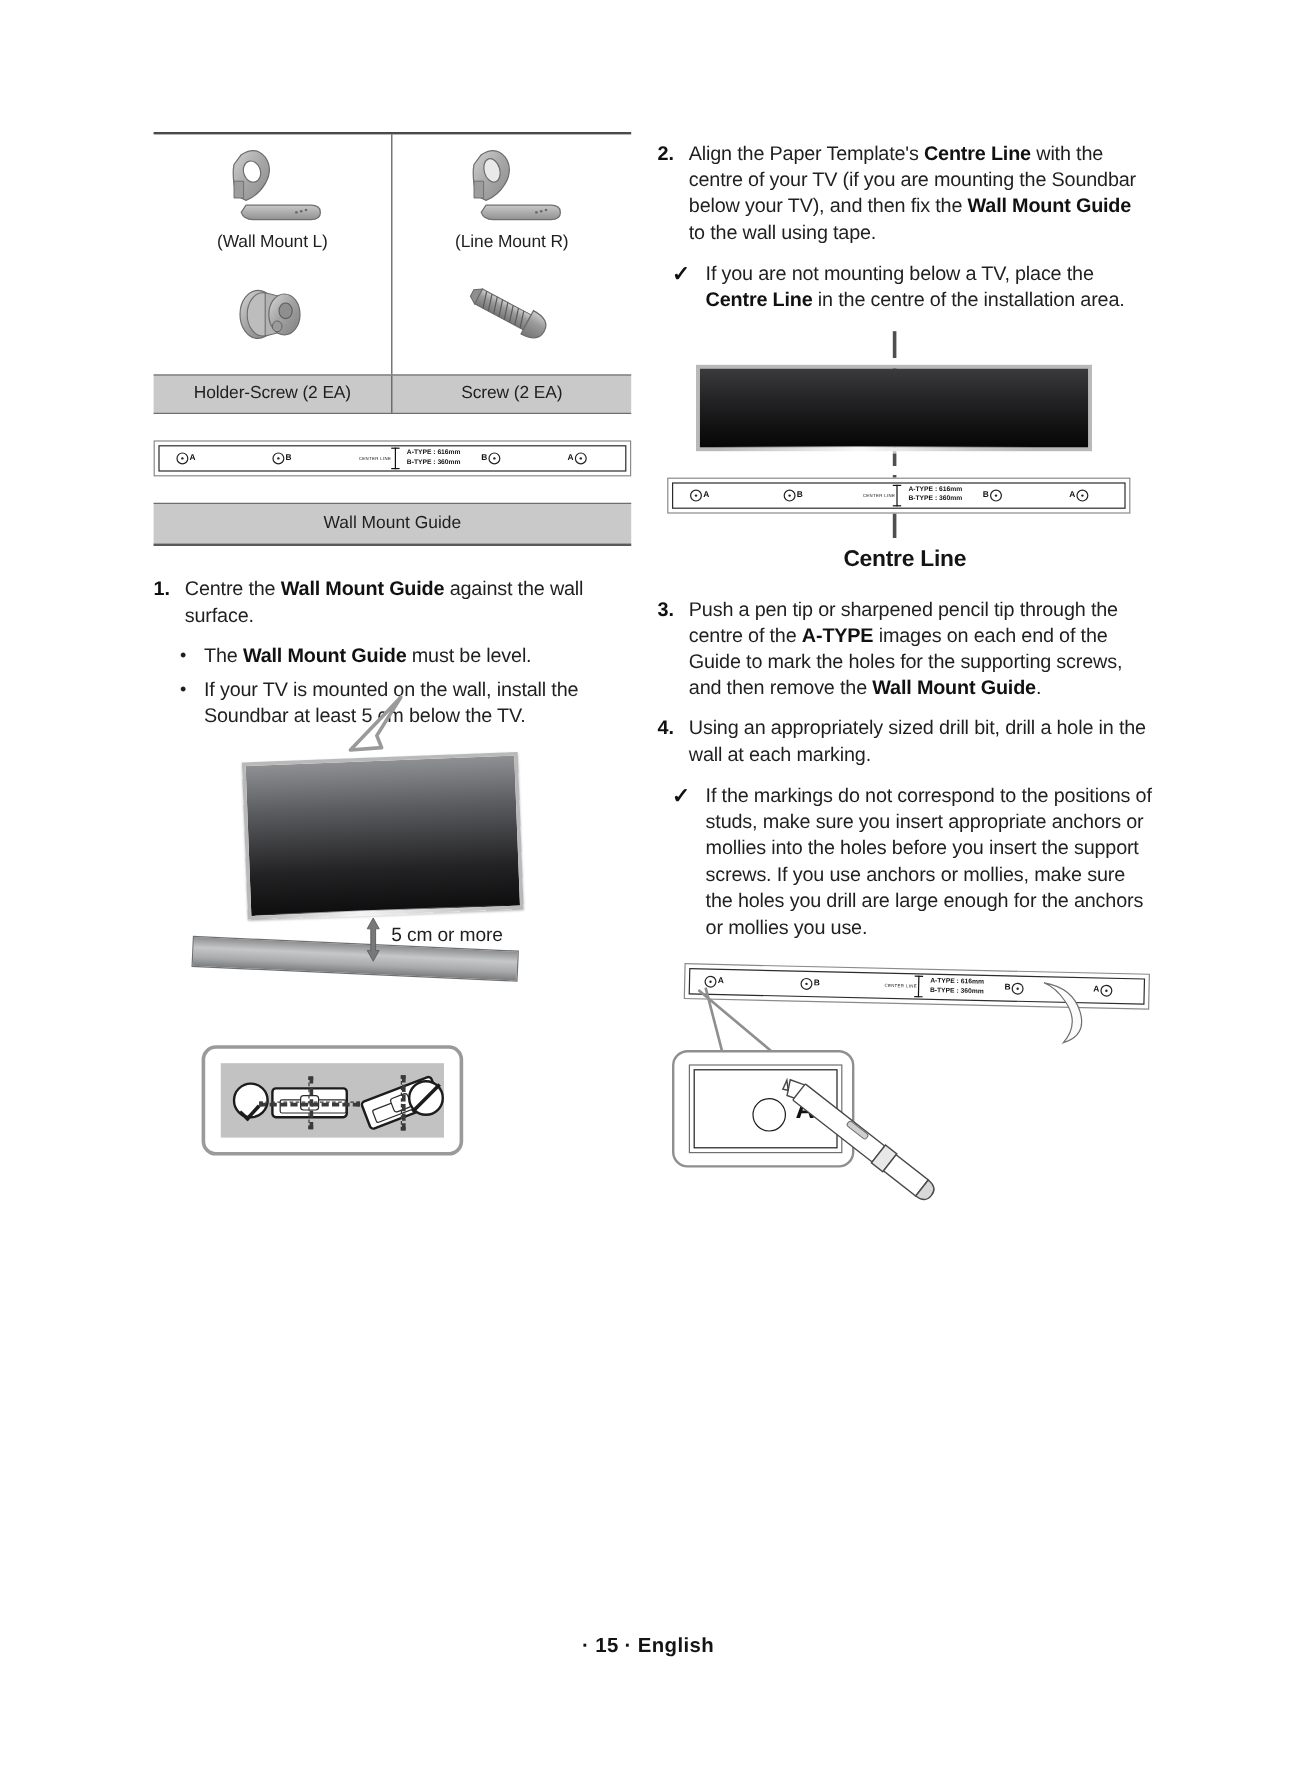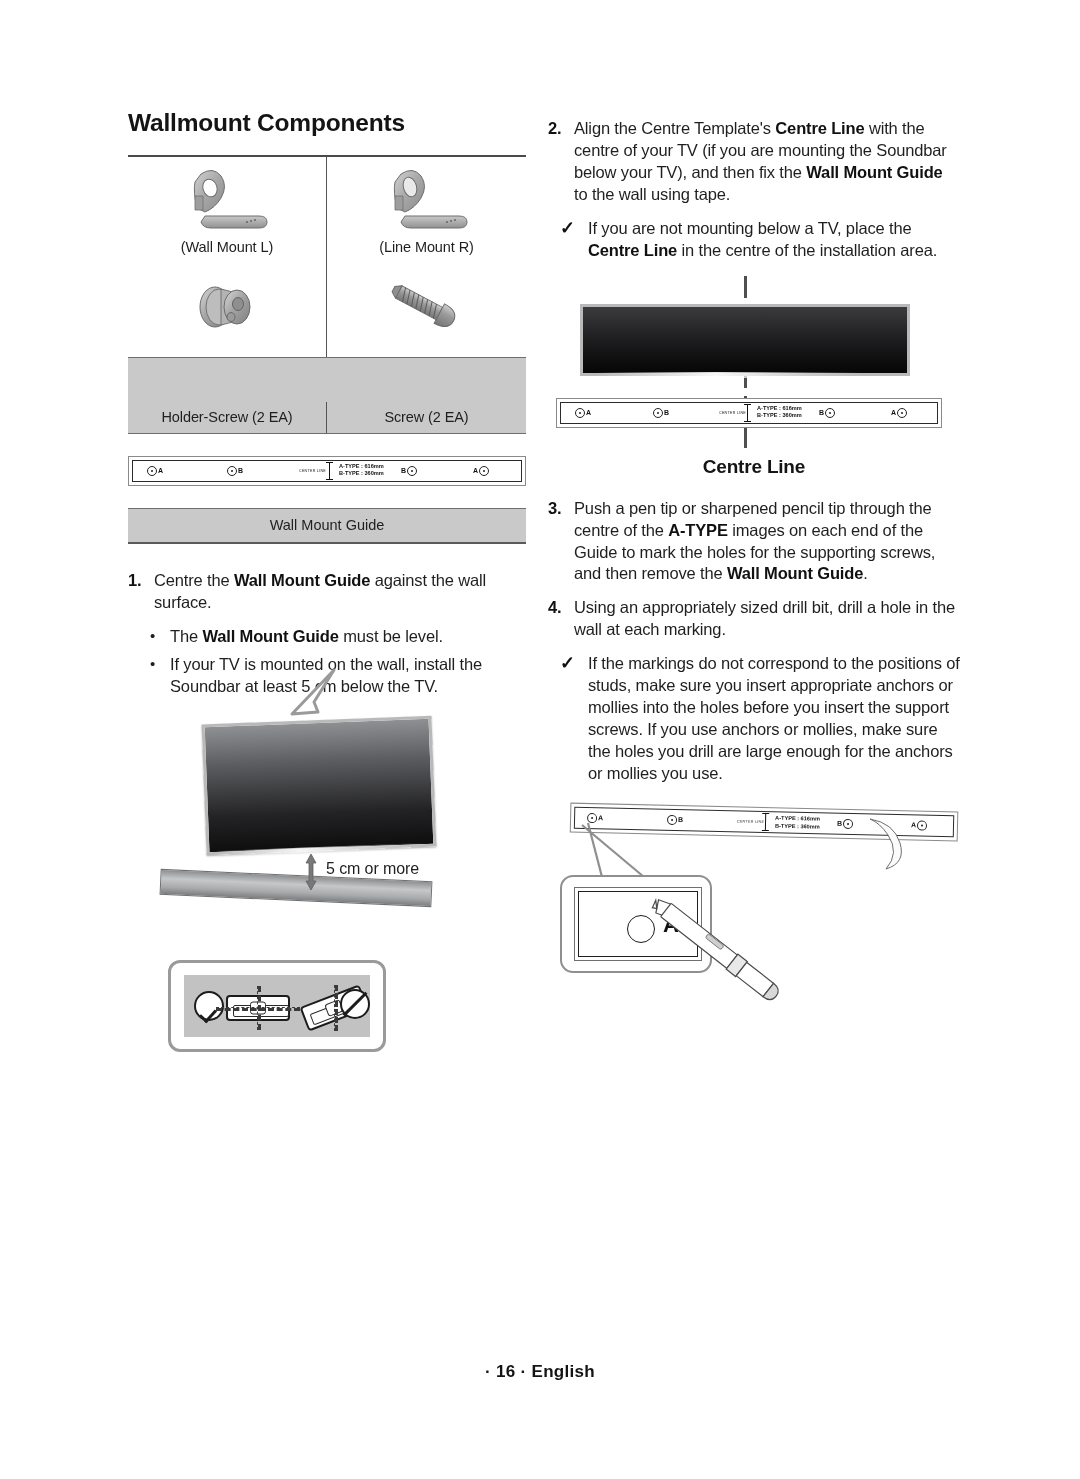--- a/index.html
+++ b/index.html
@@ -85,21 +85,20 @@
     padding: 7px 0 8px 0;
     letter-spacing: -0.1px;
   }
   .band.split {
     display: flex;
     padding: 0;
   }
   .band.split > div {
     width: 50%;
     padding: 7px 0 8px 0;
-    margin-top: 44px;
   }
   .band.split > div:first-child { border-right: 1px solid #555; }
   .band-wide {
     background: #c9c9c9;
     border-top: 1px solid #6e6e6e;
     border-bottom: 2px solid #5a5a5a;
     text-align: center;
     font-size: 14.5px;
     color: #1f1f1f;
     padding: 8px 0 9px 0;
@@ -456,21 +455,20 @@
     letter-spacing: 0.3px;
   }
 </style>
 </head>
 <body>
 
 <div class="page">
 
   <div class="col-left">
 
-    <h1 class="section-title">Wallmount Components</h1>
 
     <div class="comp-table">
 
       <div class="comp-row">
         <div class="comp-cell divider">
           <div class="pic">
             <svg width="92" height="74" viewBox="0 0 92 74">
               <defs>
                 <linearGradient id="br1" x1="0" y1="0" x2="1" y2="1">
                   <stop offset="0" stop-color="#d2d2d2"></stop>
@@ -649,21 +647,21 @@
           <div class="no-badge" style="left:156px; top:14px;"></div>
         </div>
       </div>
     </div>
   </div>
 
   <div class="col-right">
 
     <div class="step">
       <div class="num">2.</div>
-      <div class="txt"><span>Align the Centre Template's </span><b>Centre Line</b><span> with the centre of your TV (if you are mounting the Soundbar below your TV), and then fix the </span><b>Wall Mount Guide</b><span> to the wall using tape.</span></div>
+      <div class="txt"><span>Align the Paper Template's </span><b>Centre Line</b><span> with the centre of your TV (if you are mounting the Soundbar below your TV), and then fix the </span><b>Wall Mount Guide</b><span> to the wall using tape.</span></div>
     </div>
 
     <div class="check">
       <div class="ck">✓</div>
       <div class="txt"><span>If you are not mounting below a TV, place the </span><b>Centre Line</b><span> in the centre of the installation area.</span></div>
     </div>
 
     <div class="fig-centre">
       <div class="centre-dash solid"></div>
       <div class="tv2"></div>
@@ -768,14 +766,14 @@
           <rect x="44" y="7" width="84" height="17" fill="#ffffff" stroke="#4a4a4a" stroke-width="1.2" rx="1"></rect>
           <rect x="92" y="8" width="20" height="5" fill="#cfcfcf" stroke="#6a6a6a" stroke-width="0.8" rx="2"></rect>
           <rect x="128" y="6" width="12" height="19" fill="#e8e8e8" stroke="#4a4a4a" stroke-width="1.2"></rect>
           <rect x="140" y="7" width="34" height="17" fill="#ffffff" stroke="#4a4a4a" stroke-width="1.2"></rect>
           <path d="M174 7 Q184 7 184 15.5 Q184 24 174 24 Z" fill="#d8d8d8" stroke="#4a4a4a" stroke-width="1.2"></path>
         </g>
       </svg>
     </div>
   </div>
 
-  <div class="footer">· 16 · English</div>
+  <div class="footer">· 15 · English</div>
 </div>
 
 </body></html>

